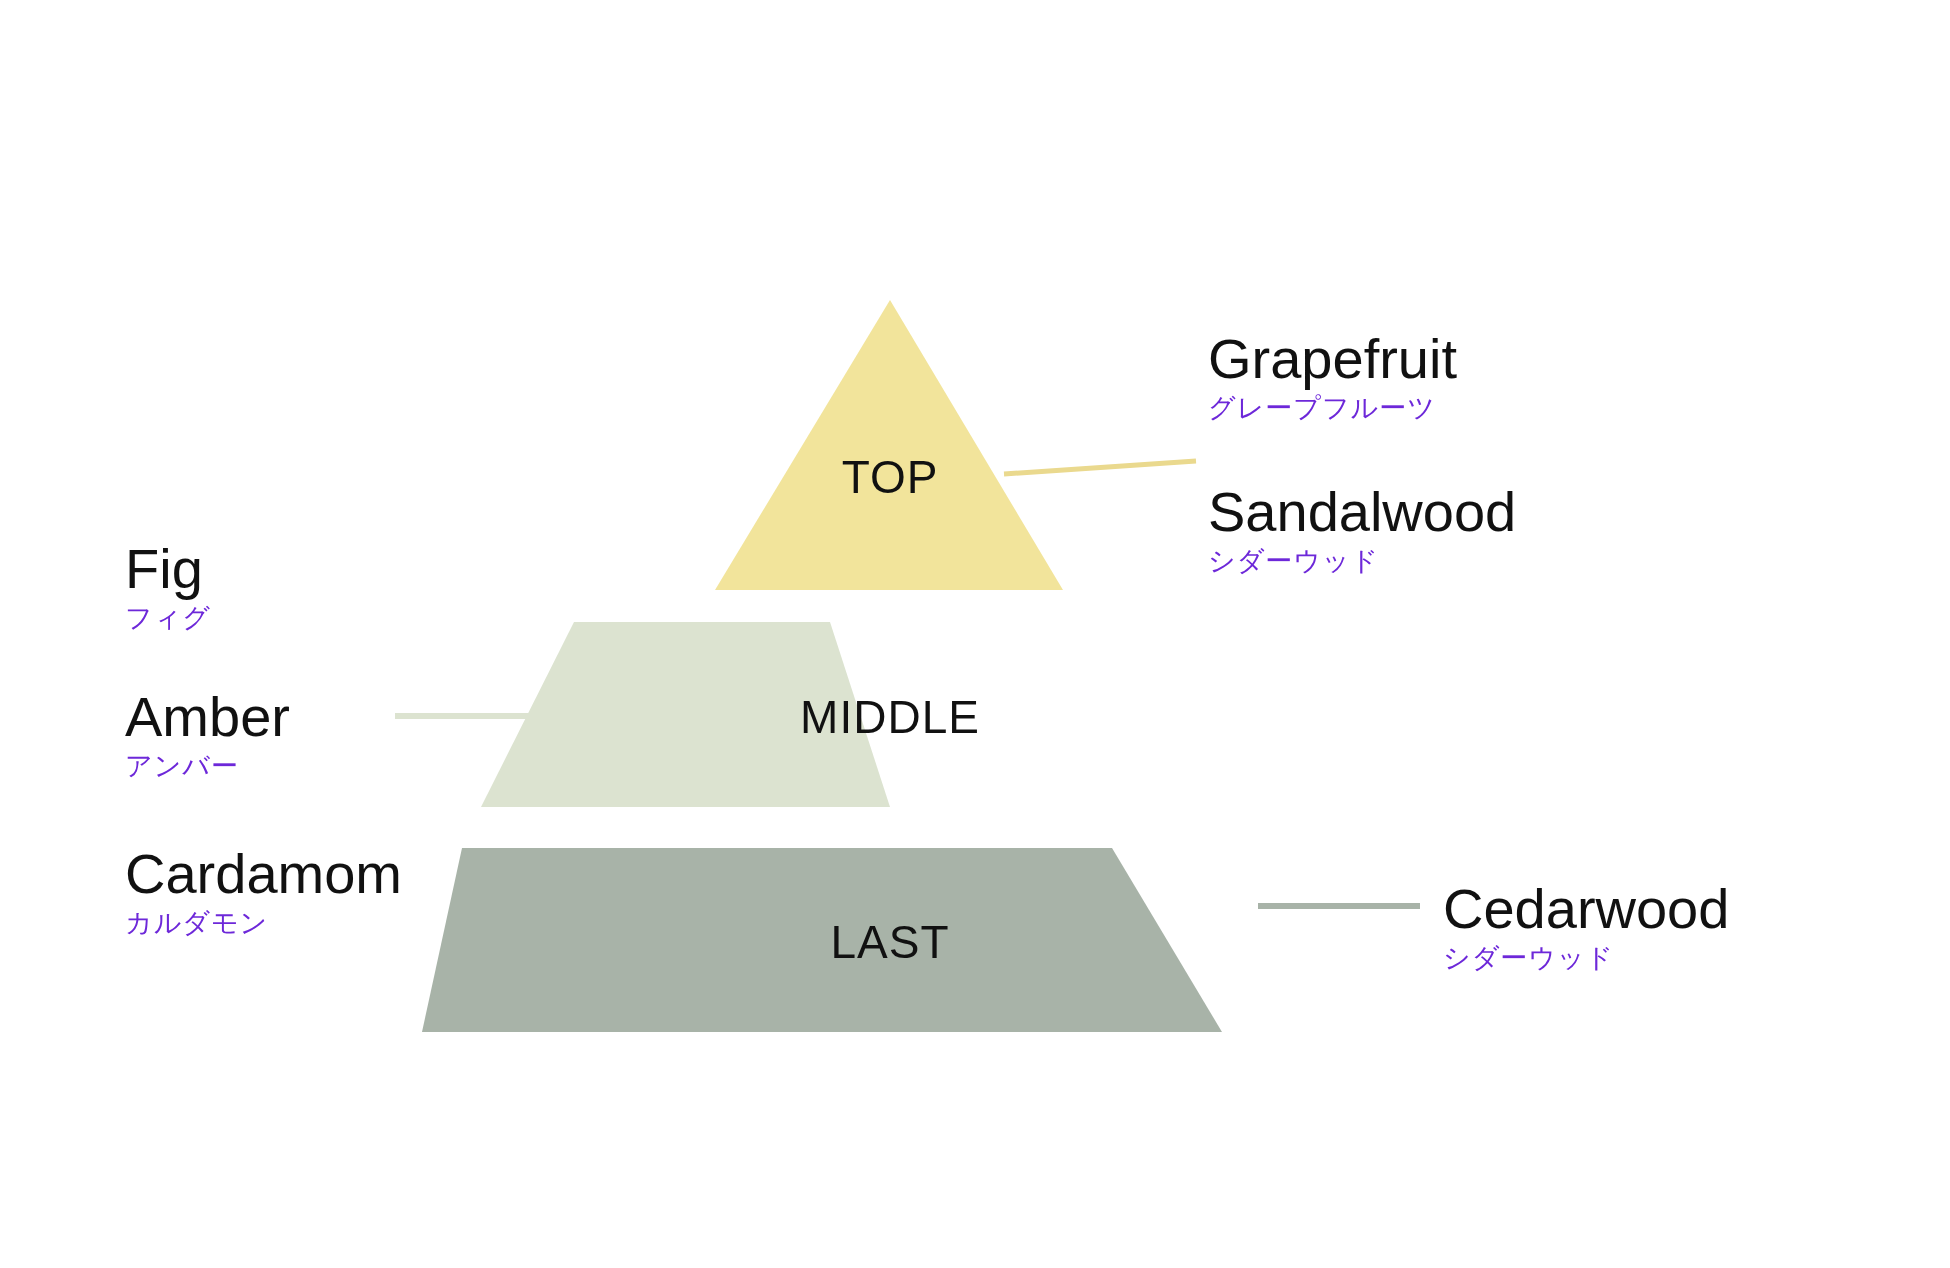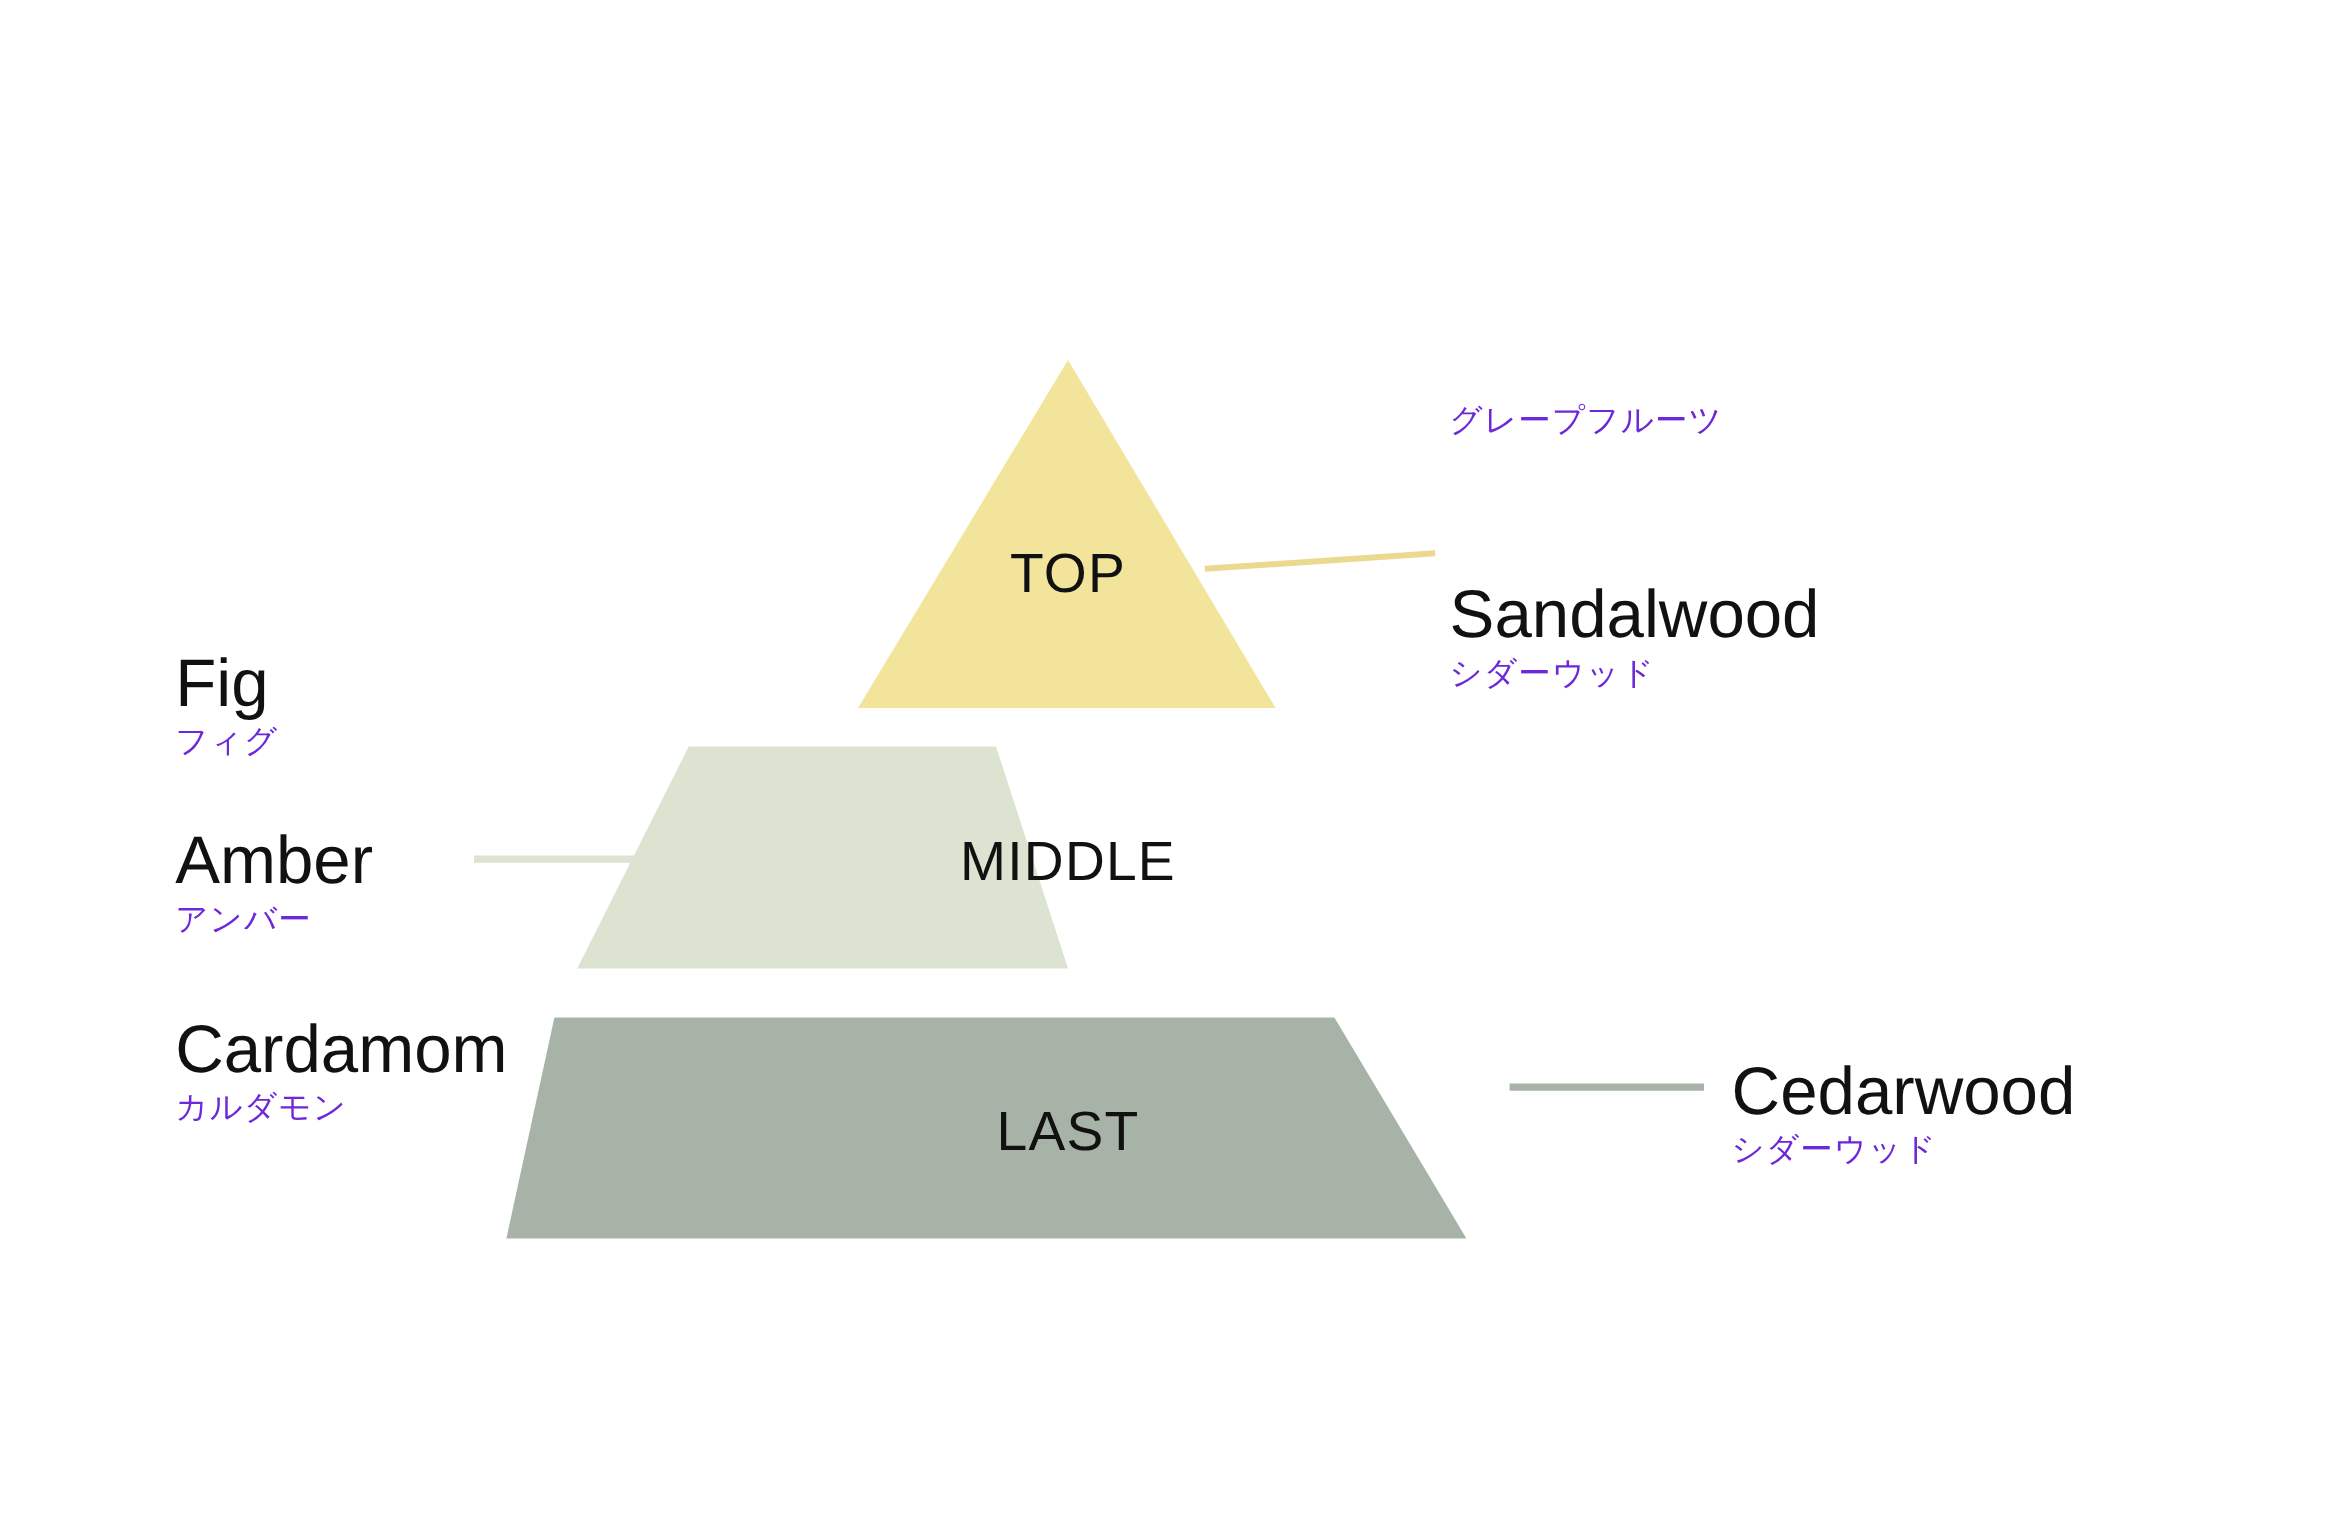--- a/index.html
+++ b/index.html
@@ -48,21 +48,21 @@
   }
   .note-ja {
     color: #6d28d9;
     font-size: 27px;
     font-weight: 400;
     line-height: 1.2;
     letter-spacing: 1px;
     margin-top: 4px;
   }
   .note-right { text-align: left; }
-  .note-left  { text-align: left; margin-left: 21px; }
+  .note-left  { text-align: left; }
 
   #note-grapefruit  { left: 1208px; top: 330px; }
   #note-sandalwood  { left: 1208px; top: 483px; }
   #note-cedarwood   { left: 1443px; top: 880px; }
   #note-fig         { left: 125px;  top: 540px; }
   #note-amber       { left: 125px;  top: 688px; }
   #note-cardamom    { left: 125px;  top: 845px; }
 </style>
 </head>
 <body>
@@ -82,20 +82,21 @@
     <line x1="395" y1="716" x2="632" y2="716" stroke="#dce3d0" stroke-width="6"></line>
 
     <line x1="1258" y1="906" x2="1420" y2="906" stroke="#a8b3a8" stroke-width="6"></line>
   </svg>
 
   <div class="tier-label" id="tier-label-top">TOP</div>
   <div class="tier-label" id="tier-label-middle">MIDDLE</div>
   <div class="tier-label" id="tier-label-bottom">LAST</div>
 
   <div class="note-group note-right" id="note-grapefruit">
+    <div class="note-en">Grapefruit</div>
     <div class="note-ja">グレープフルーツ</div>
   </div>
 
   <div class="note-group note-right" id="note-sandalwood">
     <div class="note-en">Sandalwood</div>
     <div class="note-ja">シダーウッド</div>
   </div>
 
   <div class="note-group note-right" id="note-cedarwood">
     <div class="note-en">Cedarwood</div>

